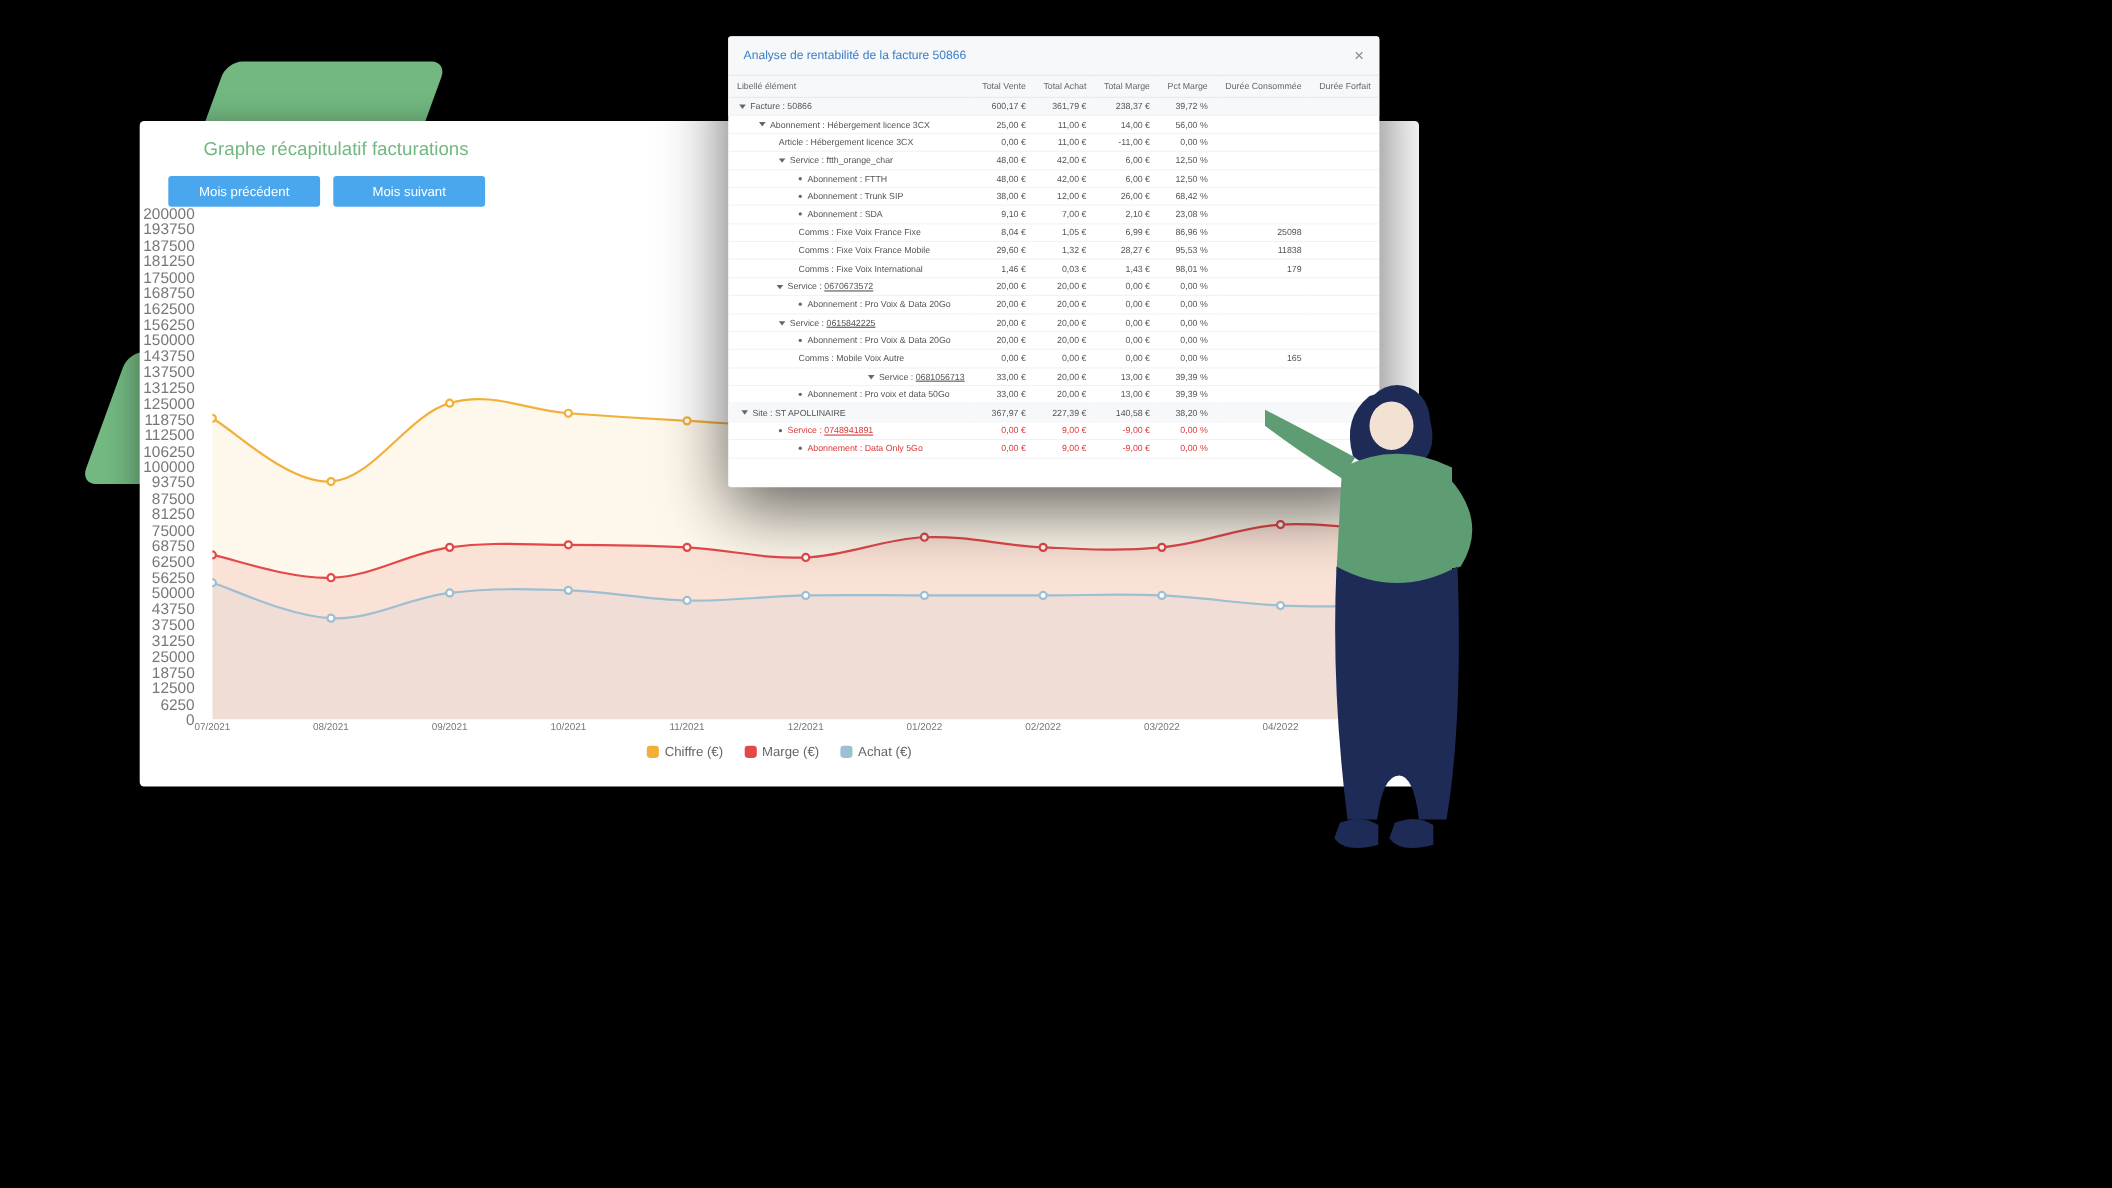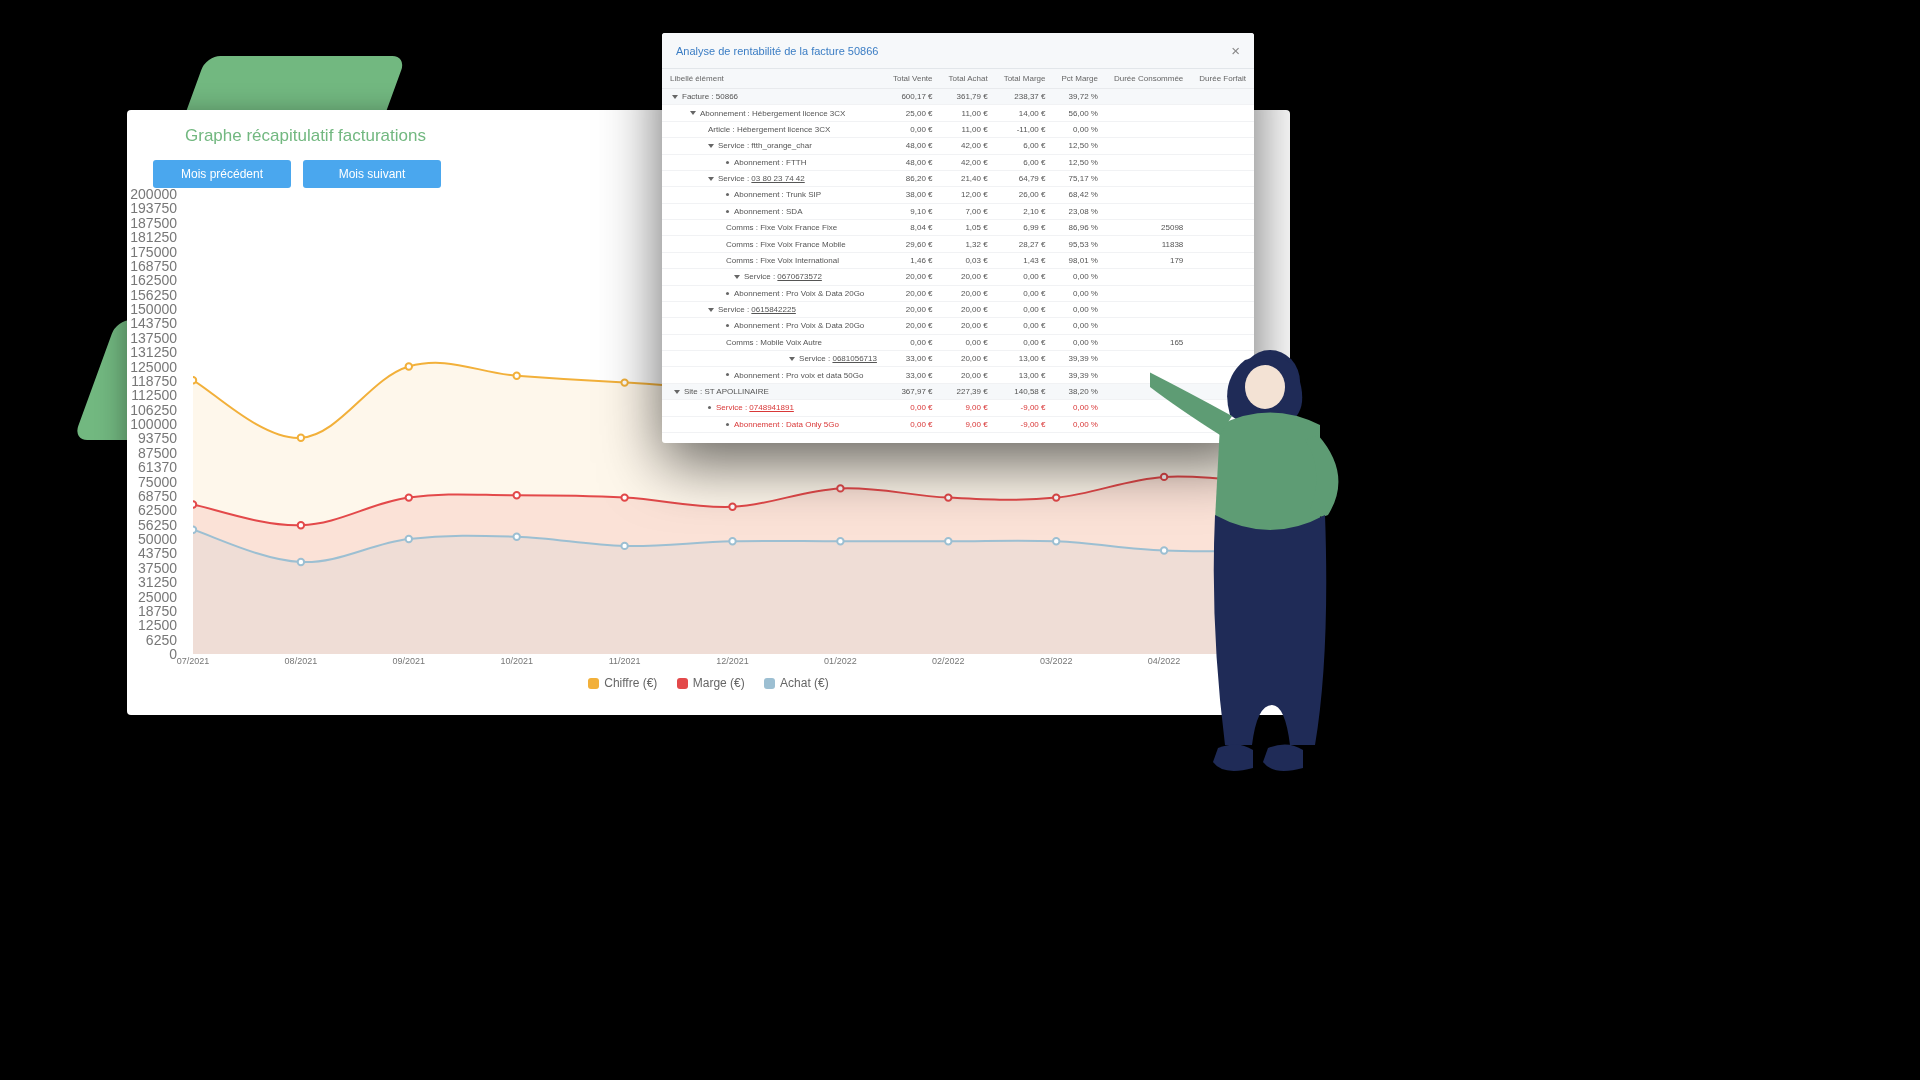--- a/index.html
+++ b/index.html
@@ -54,21 +54,21 @@
         <div class="ytick" style="top: 416.875px;">18750</div>
         <div class="ytick" style="top: 402.5px;">25000</div>
         <div class="ytick" style="top: 388.125px;">31250</div>
         <div class="ytick" style="top: 373.75px;">37500</div>
         <div class="ytick" style="top: 359.375px;">43750</div>
         <div class="ytick" style="top: 345px;">50000</div>
         <div class="ytick" style="top: 330.625px;">56250</div>
         <div class="ytick" style="top: 316.25px;">62500</div>
         <div class="ytick" style="top: 301.875px;">68750</div>
         <div class="ytick" style="top: 287.5px;">75000</div>
-        <div class="ytick" style="top: 273.125px;">61370</div>
+        <div class="ytick" style="top: 273.125px;">81250</div>
         <div class="ytick" style="top: 258.75px;">87500</div>
         <div class="ytick" style="top: 244.375px;">93750</div>
         <div class="ytick" style="top: 230px;">100000</div>
         <div class="ytick" style="top: 215.625px;">106250</div>
         <div class="ytick" style="top: 201.25px;">112500</div>
         <div class="ytick" style="top: 186.875px;">118750</div>
         <div class="ytick" style="top: 172.5px;">125000</div>
         <div class="ytick" style="top: 158.125px;">131250</div>
         <div class="ytick" style="top: 143.75px;">137500</div>
         <div class="ytick" style="top: 129.375px;">143750</div>
@@ -210,29 +210,20 @@
         <tr>
           <td style="padding-left: 64px;"><span class="bullet"></span><span>Abonnement : FTTH</span></td>
           <td>48,00 €</td>
           <td>42,00 €</td>
           <td>6,00 €</td>
           <td>12,50 %</td>
           <td></td>
           <td></td>
         </tr>
         <tr>
-          <td style="padding-left: 46px;"><span class="caret"></span><span>Service :</span> <span class="u">03 80 23 74 42</span></td>
-          <td>86,20 €</td>
-          <td>21,40 €</td>
-          <td>64,79 €</td>
-          <td>75,17 %</td>
-          <td></td>
-          <td></td>
-        </tr>
-        <tr>
           <td style="padding-left: 64px;"><span class="bullet"></span><span>Abonnement : Trunk SIP</span></td>
           <td>38,00 €</td>
           <td>12,00 €</td>
           <td>26,00 €</td>
           <td>68,42 %</td>
           <td></td>
           <td></td>
         </tr>
         <tr>
           <td style="padding-left: 64px;"><span class="bullet"></span><span>Abonnement : SDA</span></td>
@@ -264,21 +255,21 @@
         <tr>
           <td style="padding-left: 64px;"><span>Comms : Fixe Voix International</span></td>
           <td>1,46 €</td>
           <td>0,03 €</td>
           <td>1,43 €</td>
           <td>98,01 %</td>
           <td>179</td>
           <td></td>
         </tr>
         <tr>
-          <td style="padding-left: 72px;"><span class="caret"></span><span>Service :</span> <span class="u">0670673572</span></td>
+          <td style="padding-left: 44px;"><span class="caret"></span><span>Service :</span> <span class="u">0670673572</span></td>
           <td>20,00 €</td>
           <td>20,00 €</td>
           <td>0,00 €</td>
           <td>0,00 %</td>
           <td></td>
           <td></td>
         </tr>
         <tr>
           <td style="padding-left: 64px;"><span class="bullet"></span><span>Abonnement : Pro Voix &amp; Data 20Go</span></td>
           <td>20,00 €</td>

